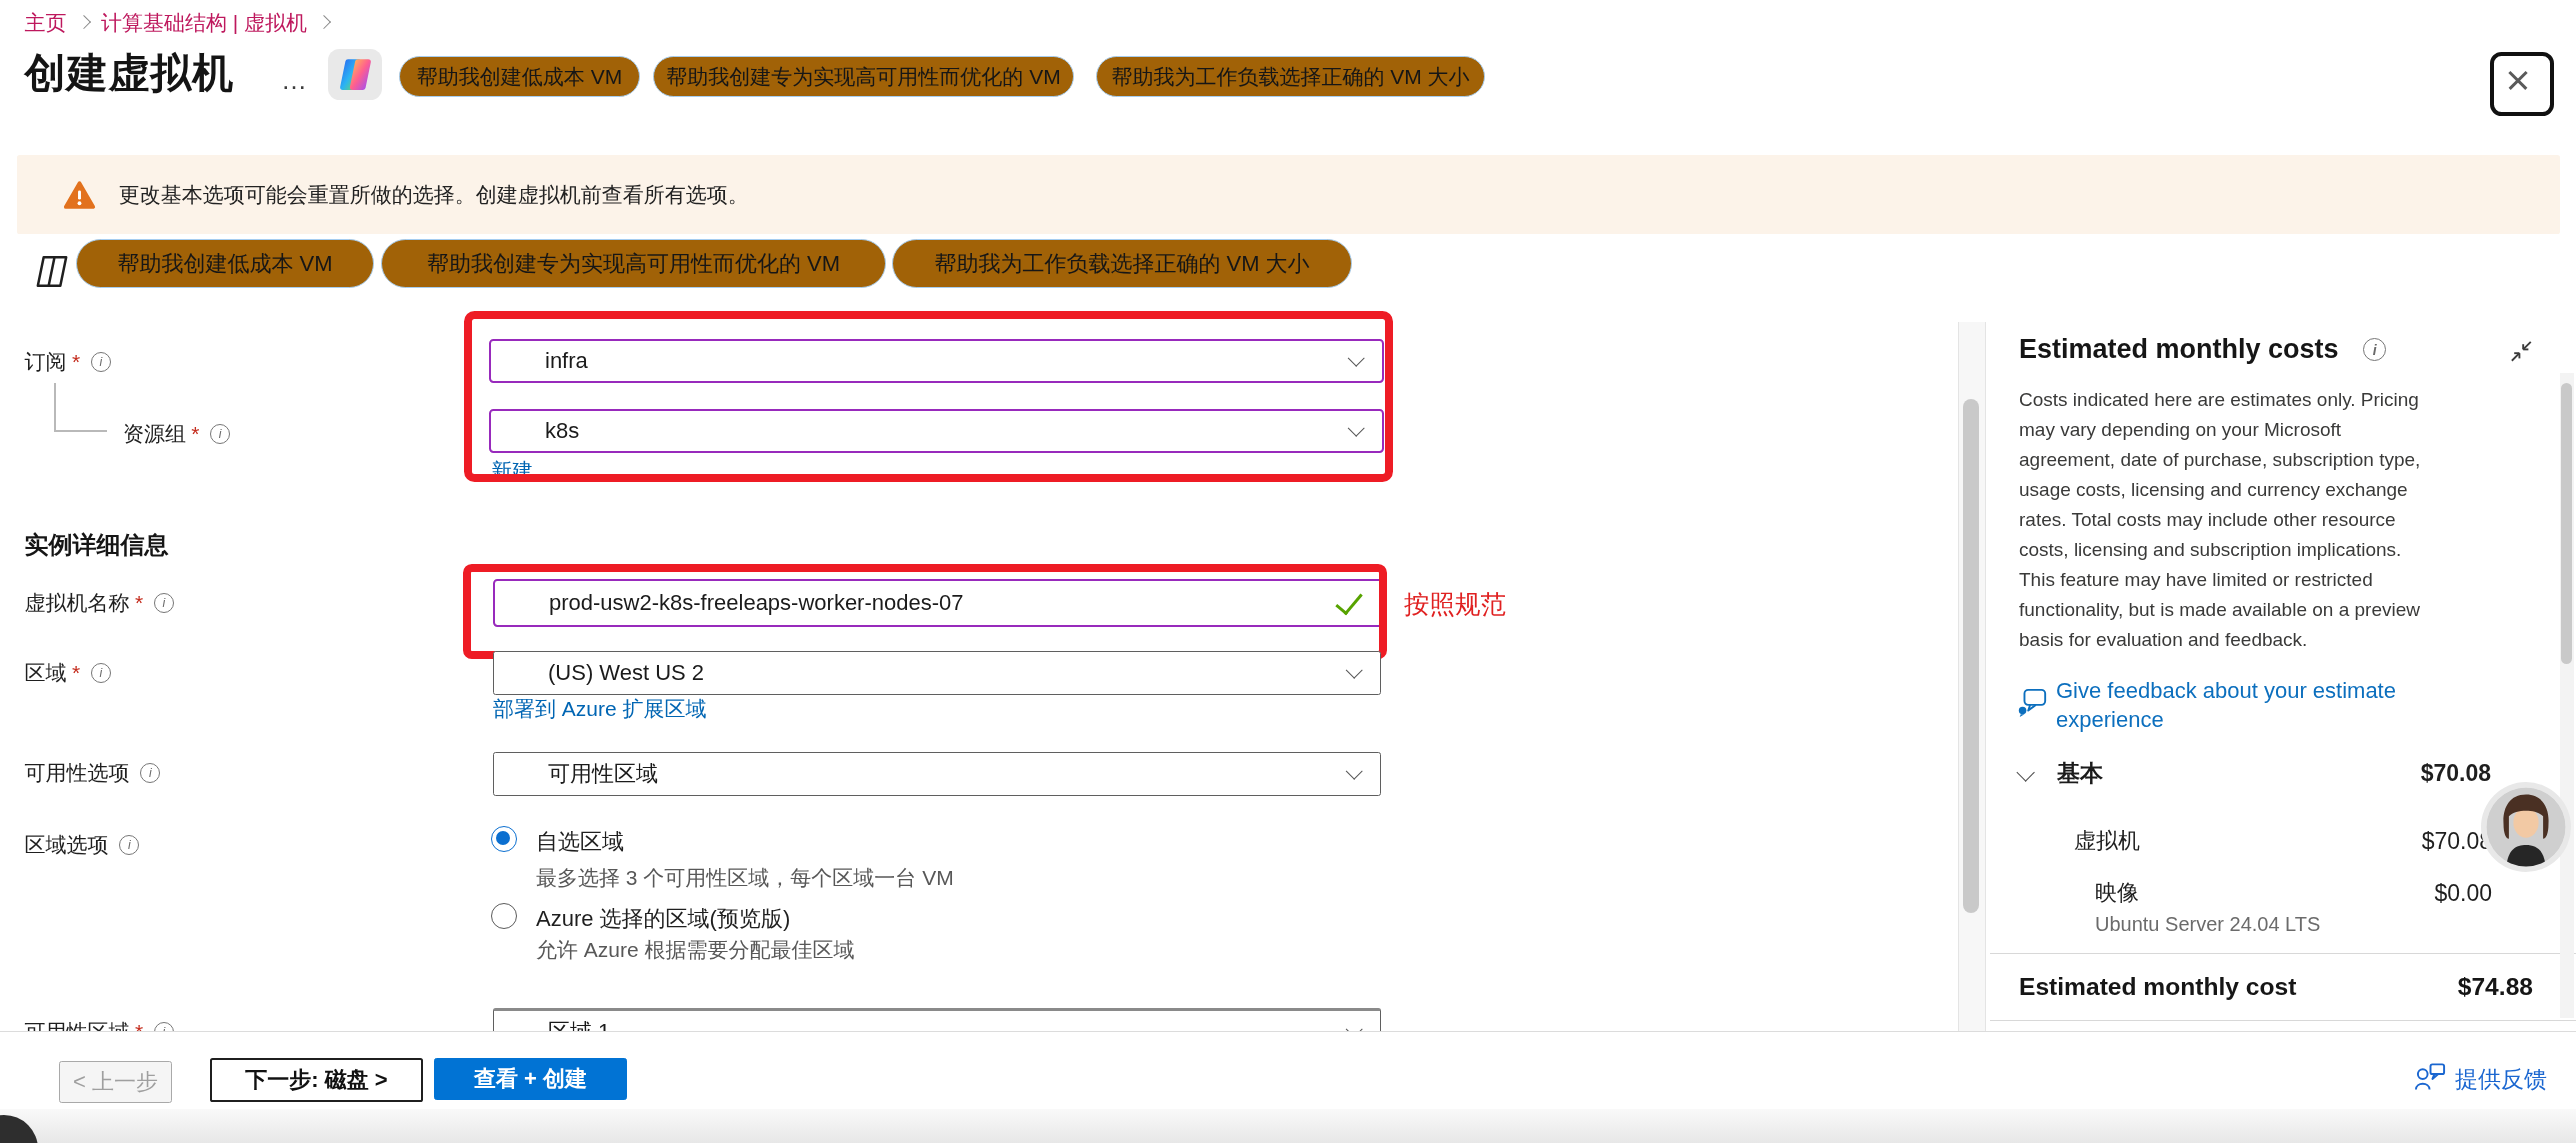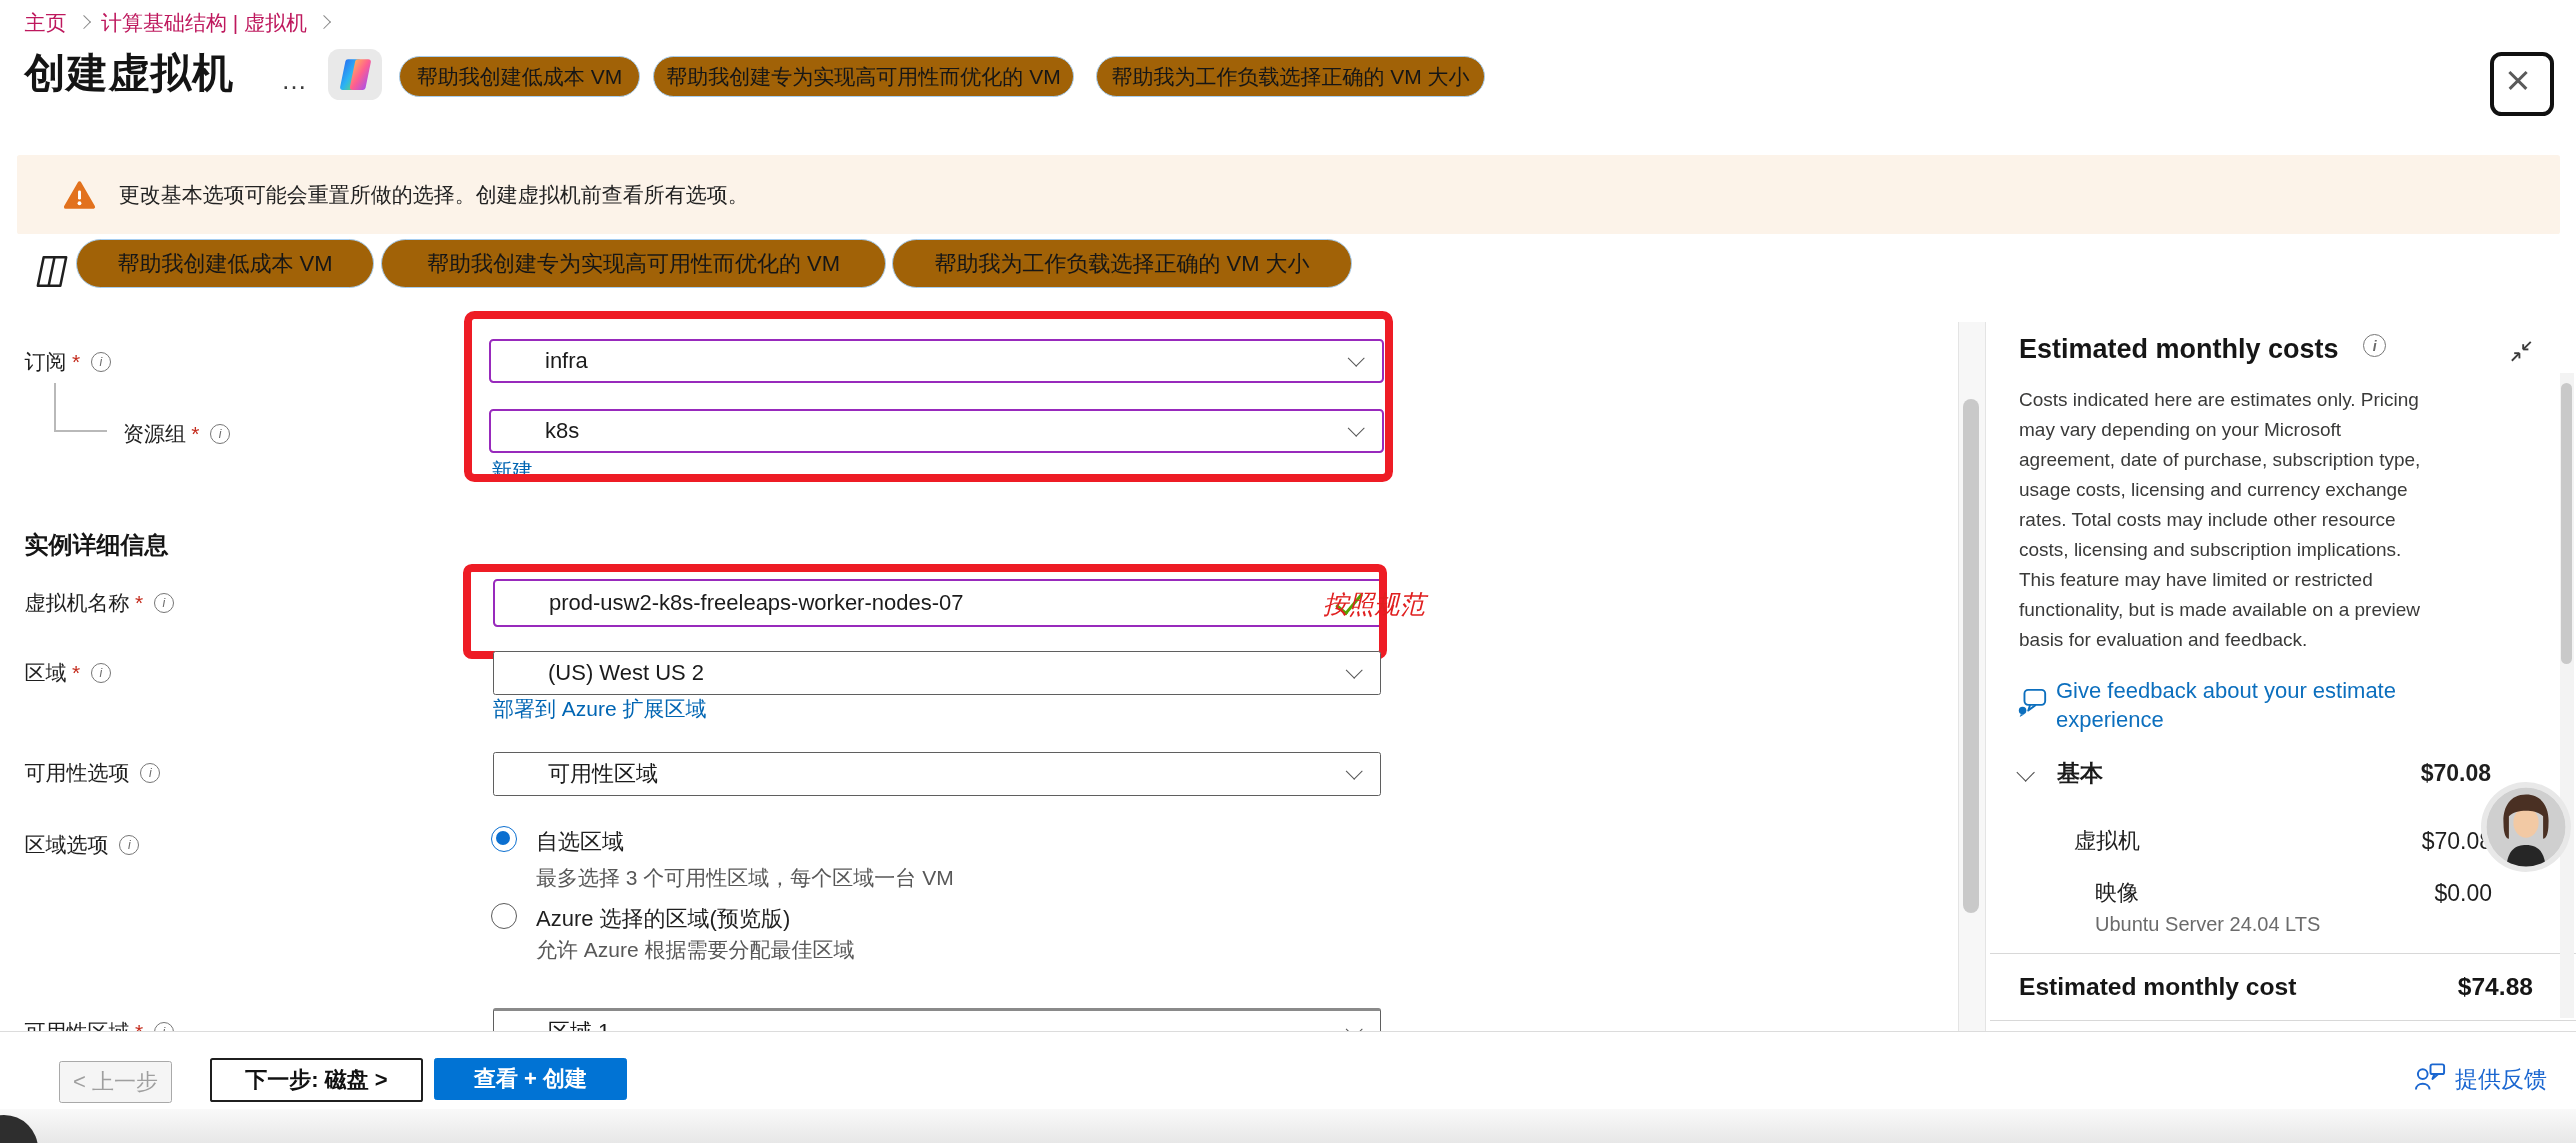--- a/index.html
+++ b/index.html
@@ -42,21 +42,21 @@
   .link{color:#0065b3;font-size:21px;cursor:pointer;white-space:nowrap;}
   
   .radio{position:absolute;width:26px;height:26px;border-radius:50%;box-sizing:border-box;background:#fff;}
   .radio.on{border:1.8px solid #0b6fd0;} .radio.on::after{content:"";position:absolute;left:4.4px;top:4.4px;width:14px;height:14px;border-radius:50%;background:#0b6fd0;}
   .radio.off{border:1.8px solid #5a5a5a;}
   .rlabel{position:absolute;font-size:22px;color:#1f1f1f;white-space:nowrap;}
   .rdesc{position:absolute;font-size:21px;color:#585858;white-space:nowrap;}
   
   .conn{position:absolute;background:#b9b9b9;}
   
-  .cp-title{font-size:27px;font-weight:700;color:#161616;display:flex;gap:14px;}
+  .cp-title{font-size:27px;font-weight:700;color:#161616;display:flex;align-items:center;gap:14px;}
   .cp-para{font-size:19px;line-height:30px;color:#3a3a39;}
   .cp-link{font-size:22px;line-height:29px;color:#0c6fbe;cursor:pointer;}
   .cp-row{position:absolute;display:flex;align-items:center;}
   .cp-amt{position:absolute;right:0;font-size:23px;color:#1f1f1f;}
   .exp-chev{width:12.3px;height:12.3px;border-right:1.8px solid #4d4d4d;border-bottom:1.8px solid #4d4d4d;transform:rotate(45deg);cursor:pointer;}
   .divider{position:absolute;background:#d8d8d8;height:1.8px;}
   
   .sb-track{position:absolute;background:#f7f7f7;border-left:0.9px solid #e4e4e4;border-right:0.9px solid #e4e4e4;}
   .sb-thumb{position:absolute;background:#c9c9c9;border-radius:8px;cursor:pointer;}
   
@@ -162,21 +162,21 @@
   <div class="flabel" style="left:24.6px;top:589px;">
     <span>虚拟机名称</span>
       <span class="req">*</span>
     <span class="info">i</span>
   </div>
   <div class="dd purple" style="left:493px;top:579px;width:848px;height:44px;cursor:text;">
     <span class="dd-text">prod-usw2-k8s-freeleaps-worker-nodes-07</span>
     <span class="check" style="right:24.6px;top:7px;"></span>
   </div>
   <div class="redbox" style="left:463px;top:564px;width:908px;height:79px;border-radius:8.8px;"></div>
-  <div class="redtext" style="left:1323px;top:587px;font-style:italic;">按照规范</div>
+  <div class="redtext" style="left:1404px;top:587px;">按照规范</div>
 
   <div class="flabel" style="left:24.6px;top:659px;">
     <span>区域</span>
       <span class="req">*</span>
     <span class="info">i</span>
   </div>
   <div class="dd" style="left:493px;top:651px;width:848px;height:42px;">
     <span class="dd-text">(US) West US 2</span>
     <span class="chev"></span>
   </div>

